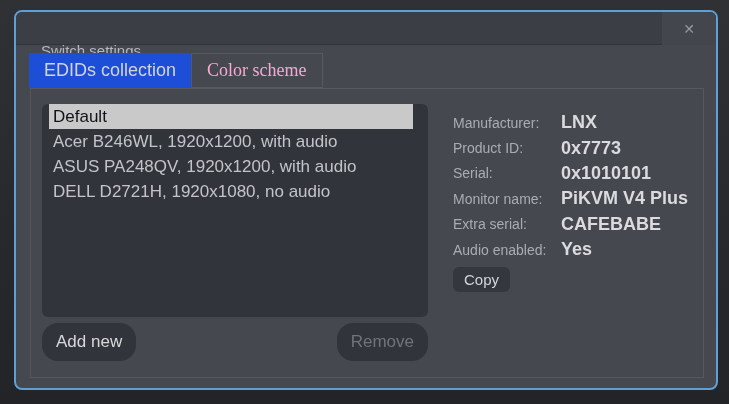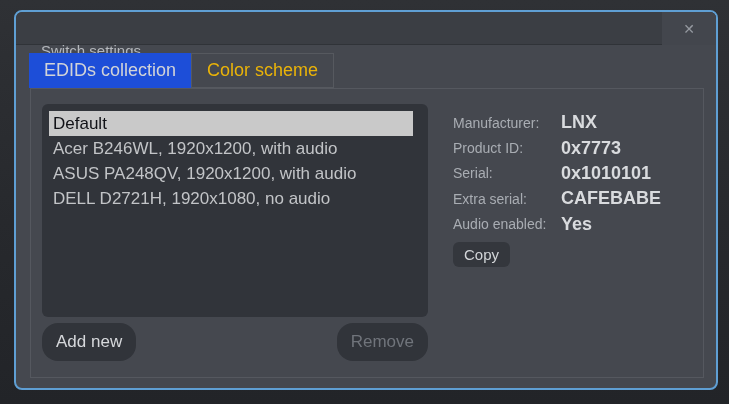--- a/index.html
+++ b/index.html
@@ -61,42 +61,42 @@
     font-size: 18px;
     color: #d2d4d7;
     cursor: pointer;
   }
   .tab.active {
     background: #1d4ed8;
   }
   .tab.inactive {
     background: transparent;
     border: 1px solid #56595f;
-    color: #eab308;
+    color: #f9a8d4;
+    font-family: Liberation Serif, serif;
   }
 
   
   .panel {
     position: absolute;
     left: 14px; top: 76px;
     width: 674px; height: 290px;
     border: 1px solid #55585f;
     background: transparent;
   }
 
   
   .left-col {
     position: absolute; left: 11px; top: 15px;
     width: 386px;
   }
   .listbox {
     width: 386px; height: 213px;
     background: #31343a;
     border-radius: 6px;
-    padding-top: 7px;
     overflow: hidden;
   }
   .list-item {
     height: 25px;
     line-height: 25px;
     margin: 0 15px 0 7px;
     padding-left: 4px;
     font-size: 17px;
     color: #c2c4c7;
     white-space: nowrap;
@@ -208,20 +208,24 @@
       </div>
       <div class="detail-row">
         <span class="detail-label">Product ID:</span>
         <span class="detail-value">0x7773</span>
       </div>
       <div class="detail-row">
         <span class="detail-label">Serial:</span>
         <span class="detail-value">0x1010101</span>
       </div>
       <div class="detail-row">
+        <span class="detail-label">Monitor name:</span>
+        <span class="detail-value">PiKVM V4 Plus</span>
+      </div>
+      <div class="detail-row">
         <span class="detail-label">Extra serial:</span>
         <span class="detail-value">CAFEBABE</span>
       </div>
       <div class="detail-row">
         <span class="detail-label">Audio enabled:</span>
         <span class="detail-value">Yes</span>
       </div>
       <div class="detail-row data-row">
         <button class="copy-btn">Copy</button>
       </div>

